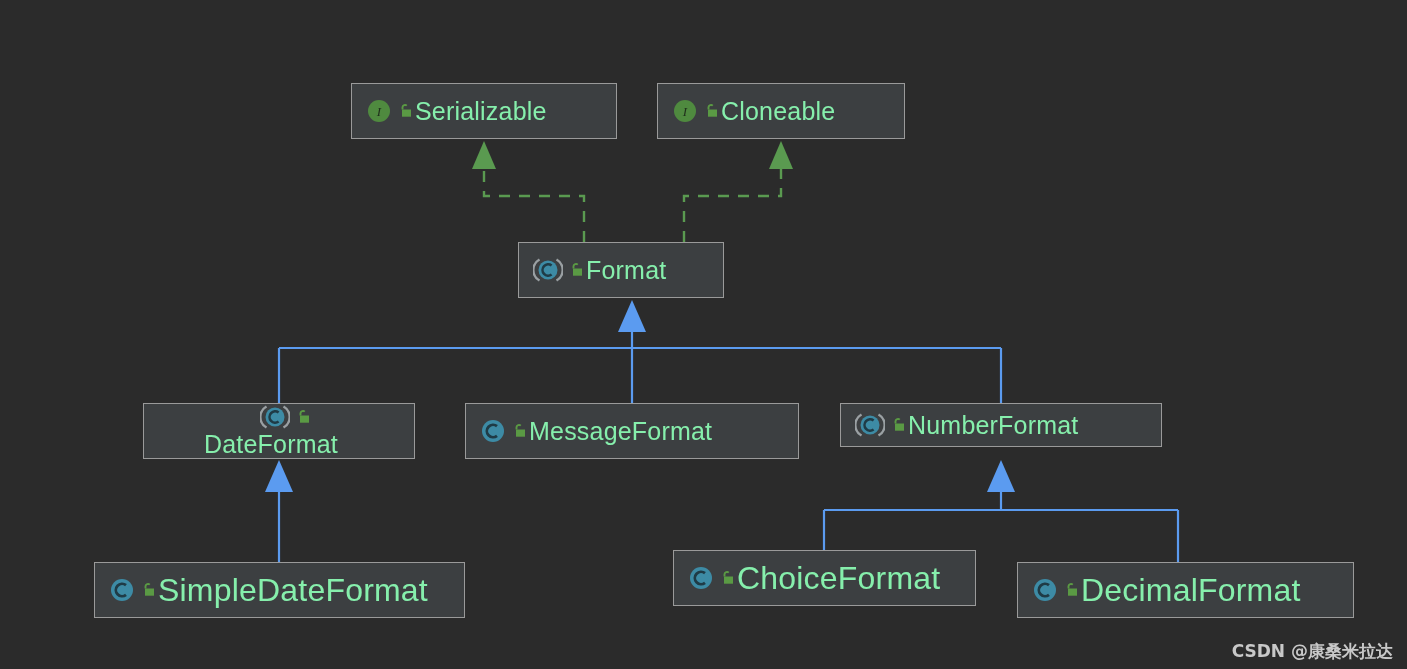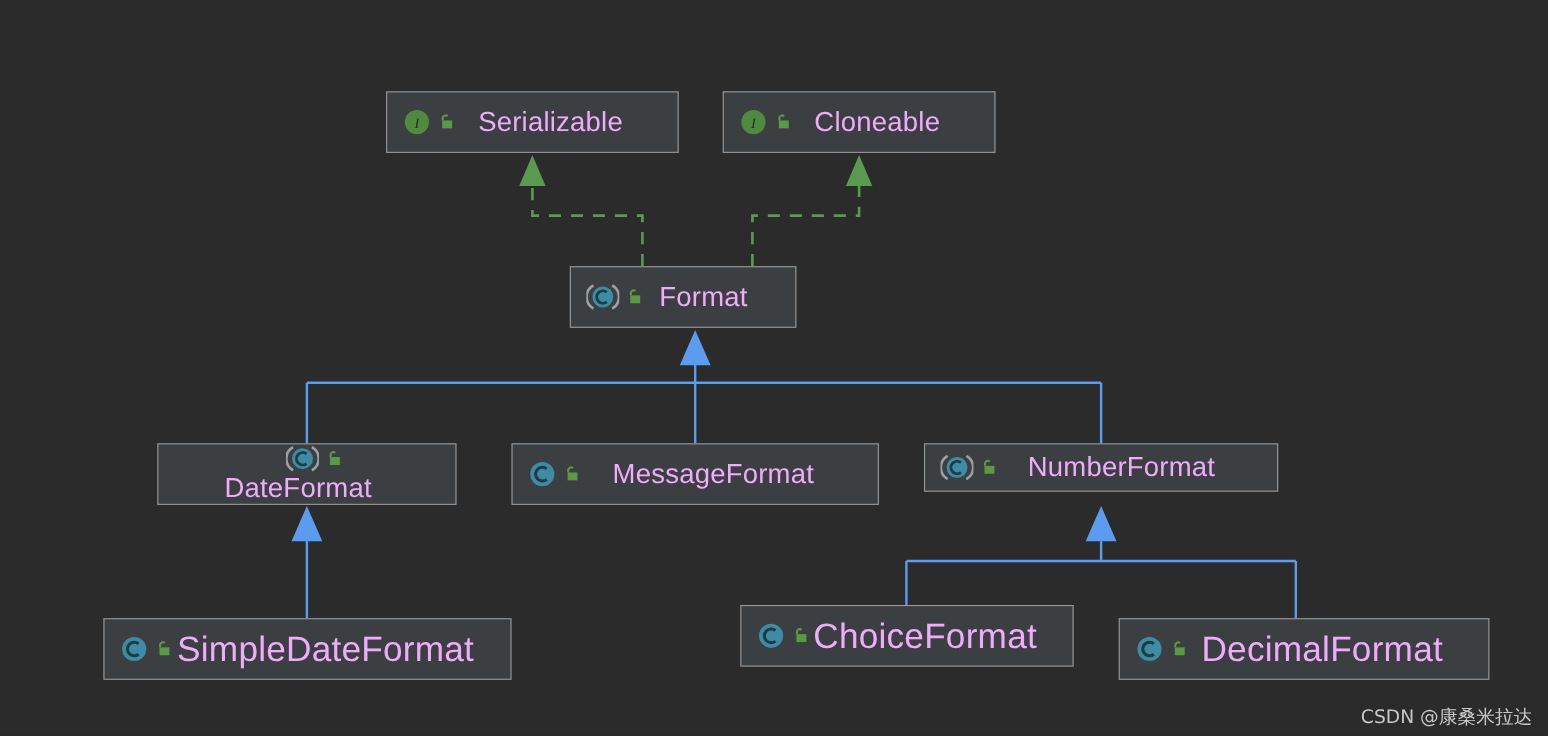--- a/index.html
+++ b/index.html
@@ -37,36 +37,36 @@
     flex: 0 0 auto;
   }
   .ic {
     display: block;
   }
   .lock-ic {
     margin-left: 5px;
   }
   .node-label {
     flex: 1 1 auto;
-    text-align: center;
-    color: #f0abfc;
+    color: #86efac;
     font-size: 25px;
     letter-spacing: 0.2px;
     padding-right: 30px;
     white-space: nowrap;
   }
   .node.small .node-label { font-size: 32px; }
   #watermark {
     position: absolute;
     right: 14px;
     bottom: 6px;
     color: #c8c8c8;
     font-size: 17px;
     font-family: "DejaVu Sans", sans-serif;
     z-index: 9;
+    font-weight: bold;
   }
 </style>
 </head>
 <body>
 
 <div id="stage">
 
   <svg id="edges" viewBox="0 0 1407 669" width="1407" height="669" xmlns="http://www.w3.org/2000/svg">
 
     <g>

